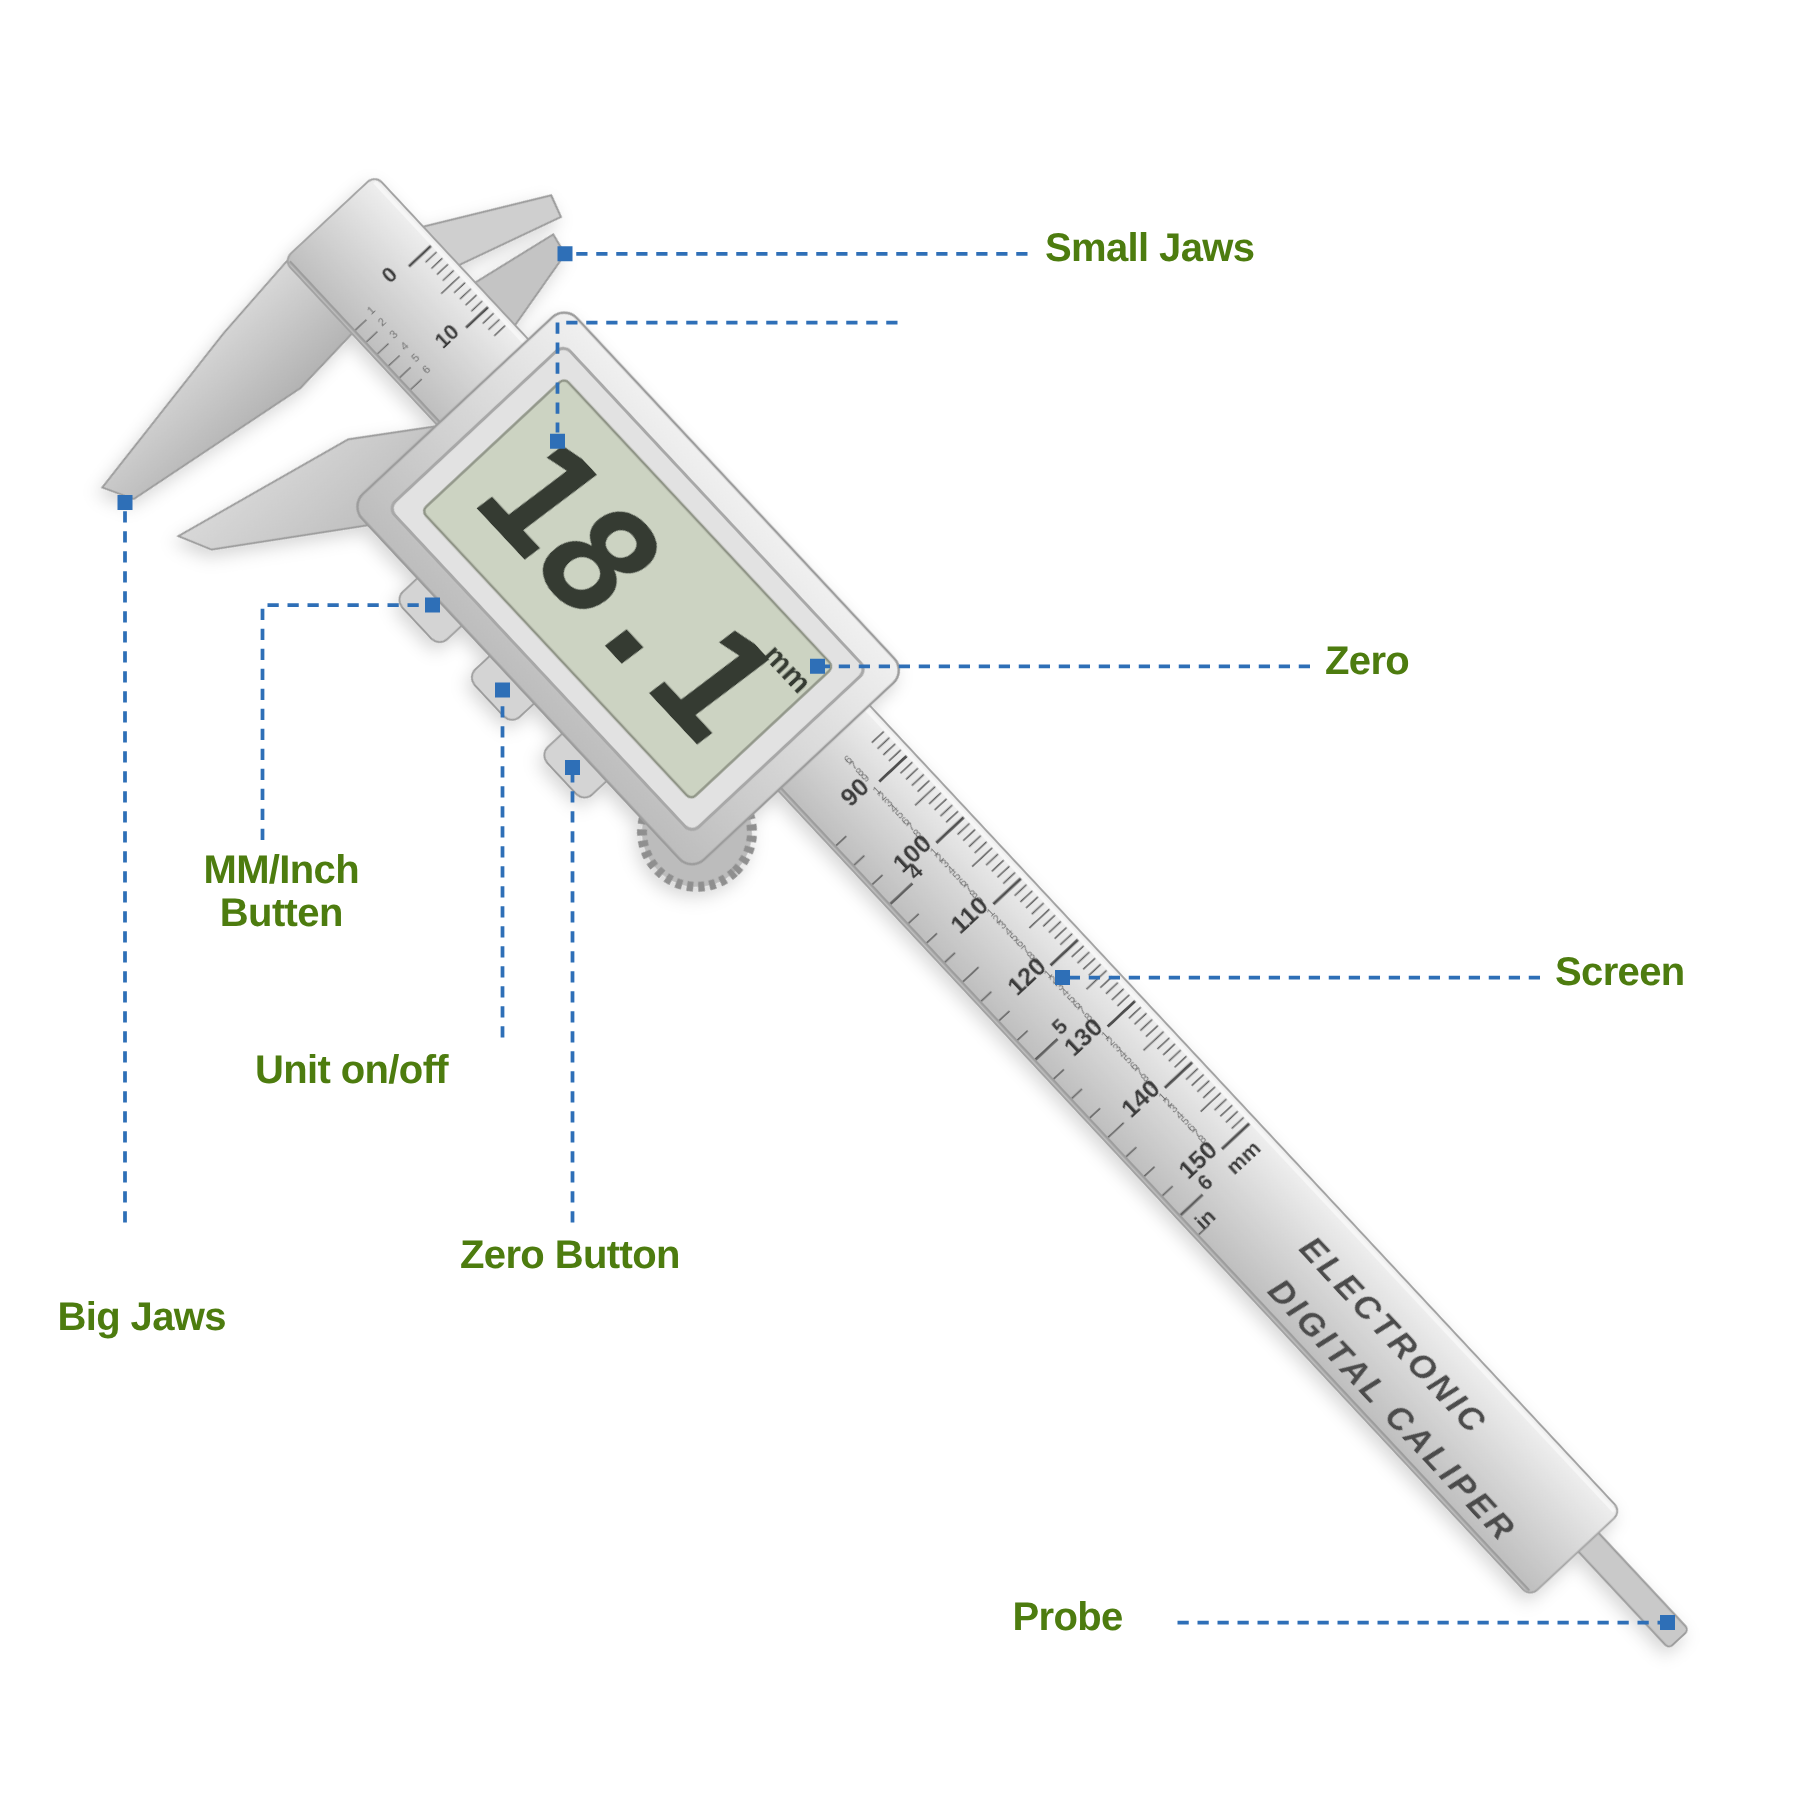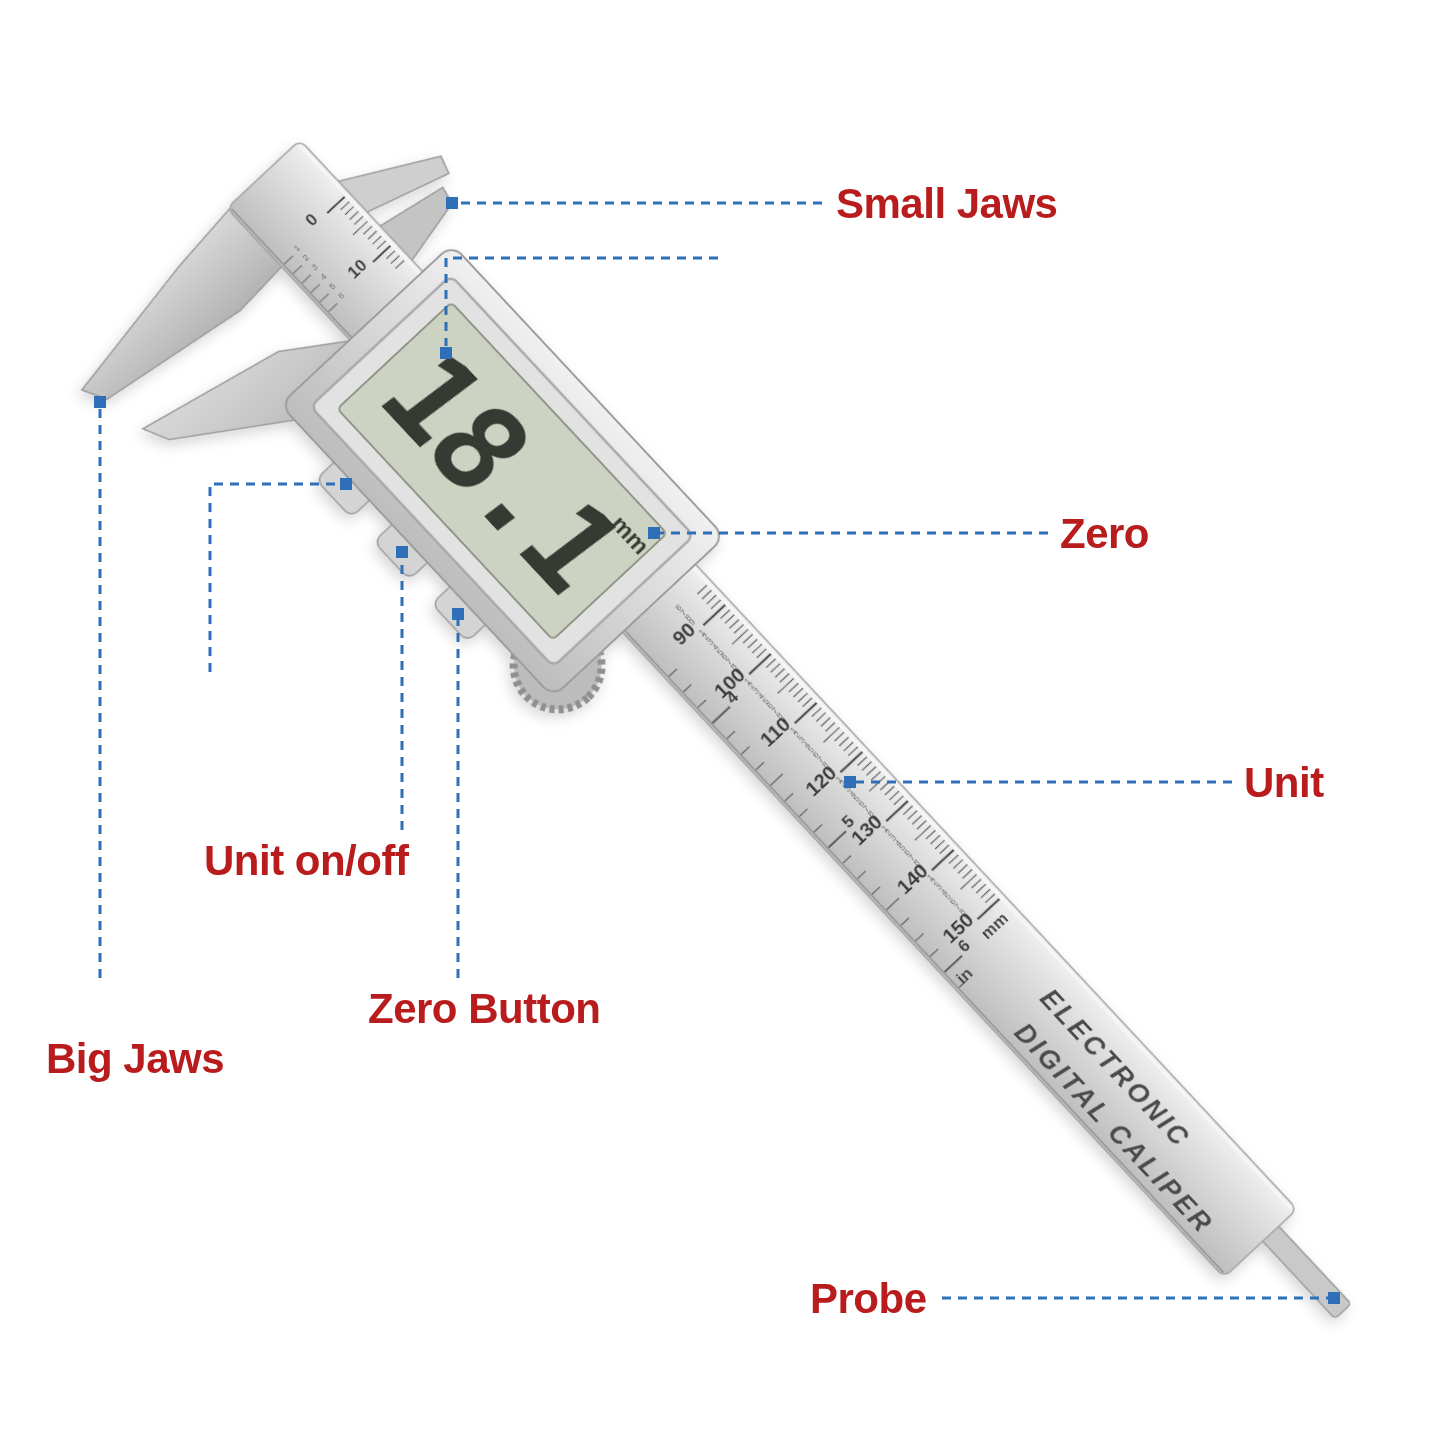--- a/index.html
+++ b/index.html
@@ -1,19 +1,19 @@
 <!DOCTYPE html>
 <html><head>
 <meta charset="utf-8">
 <style>
   html,body{margin:0;padding:0;background:#ffffff;}
   .canvas{position:relative;width:1440px;height:1440px;overflow:hidden;background:#ffffff;
           font-family:"Liberation Sans", sans-serif;}
   svg{position:absolute;left:0;top:0;}
-  .label{position:absolute;font-size:42px;font-weight:600;color:#b91c1c;line-height:1.1;
+  .label{position:absolute;font-size:32px;font-weight:600;color:#4d7c0f;line-height:1.1;
          white-space:nowrap;letter-spacing:-0.5px;}
   .label.center{text-align:center;white-space:normal;}
   .leader{fill:none;stroke-width:3;stroke-dasharray:9 7;}
 </style>
 </head>
 <body>
 
 <div class="canvas">
 
 <svg width="1440" height="1440" viewBox="0 0 1440 1440">
@@ -270,19 +270,23 @@
     <rect class="dot" x="1328" y="1292" width="12" height="12" fill="#2e6fb7"></rect>
     <rect class="dot" x="94" y="396" width="12" height="12" fill="#2e6fb7"></rect>
     <rect class="dot" x="340" y="478" width="12" height="12" fill="#2e6fb7"></rect>
     <rect class="dot" x="396" y="546" width="12" height="12" fill="#2e6fb7"></rect>
     <rect class="dot" x="452" y="608" width="12" height="12" fill="#2e6fb7"></rect>
   </g>
 </svg>
 
 <div class="label" style="left:836px;top:181px">Small Jaws</div>
 <div class="label" style="left:1060px;top:511px">Zero</div>
-<div class="label" style="left:1244px;top:760px">Unit</div>
+<div class="label" style="left:1244px;top:760px">Screen</div>
 <div class="label" style="left:810px;top:1276px">Probe</div>
 <div class="label" style="left:46px;top:1036px">Big Jaws</div>
+<div class="label center" style="left:95px;top:678px;width:260px">
+  <div>MM/Inch</div>
+  <div>Butten</div>
+</div>
 <div class="label" style="left:204px;top:838px">Unit on/off</div>
 <div class="label" style="left:368px;top:986px">Zero Button</div>
 
 </div>
 
 </body></html>

